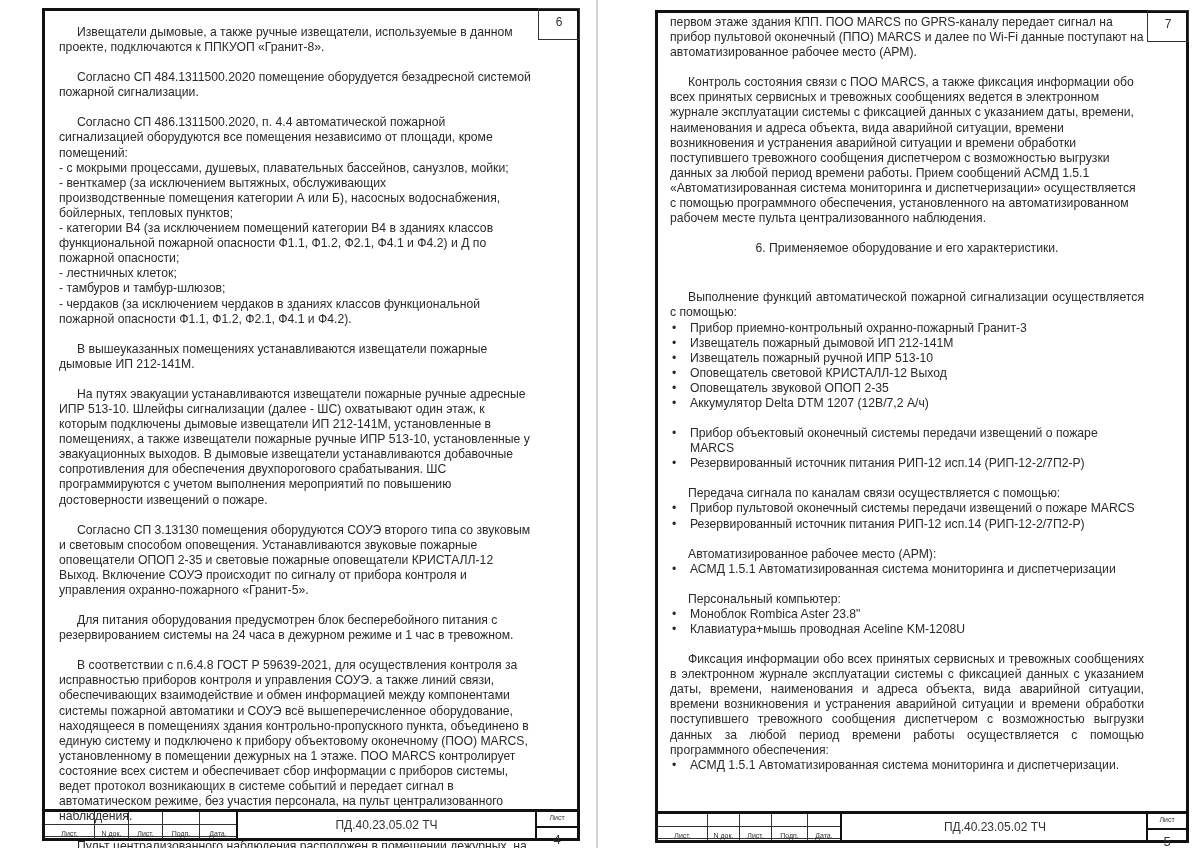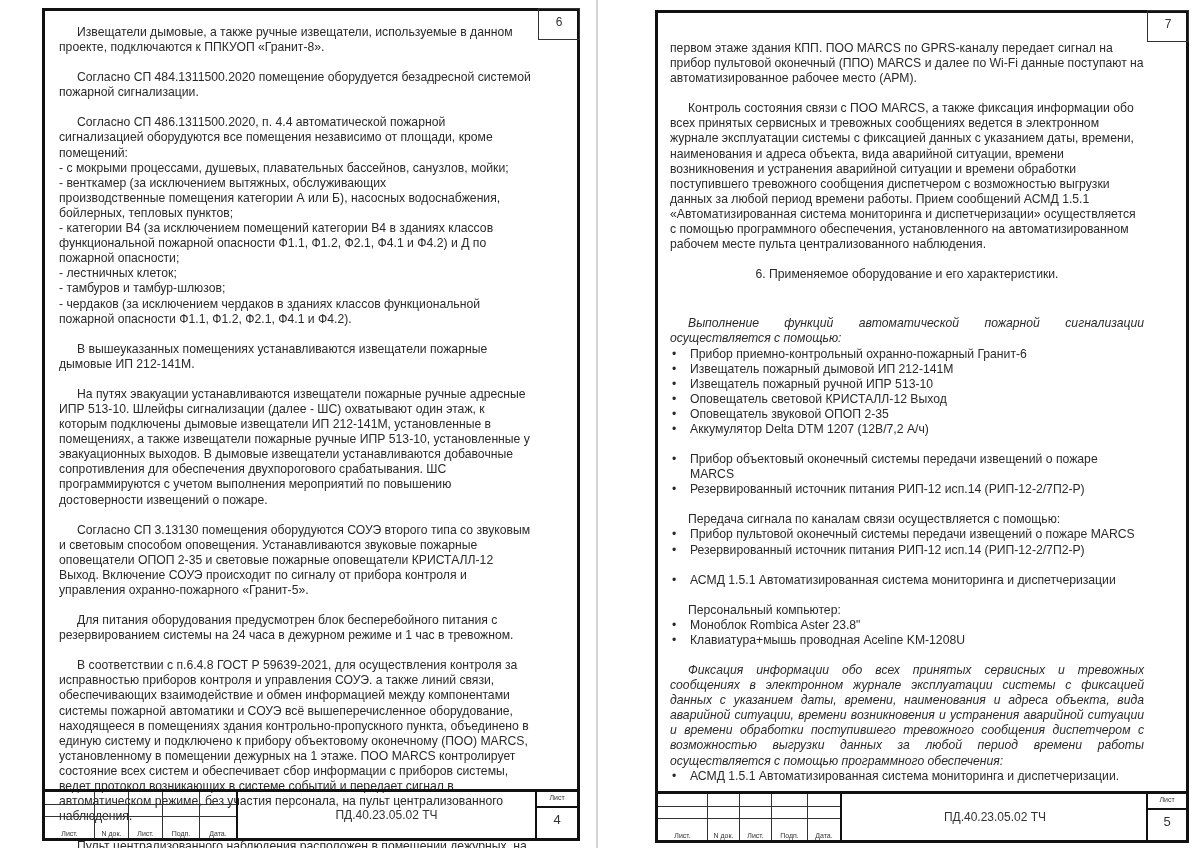--- a/index.html
+++ b/index.html
@@ -5,29 +5,29 @@
   html, body { margin:0; padding:0; }
   body { width:1200px; height:848px; background:#ffffff; position:relative; overflow:hidden;
          font-family:"Liberation Sans", sans-serif; color:#2a2a2a; }
   .divider { position:absolute; left:596px; top:0; width:2px; height:848px; background:#d4d4d4; }
   .page { position:absolute; border:3px solid #111; box-sizing:border-box; background:#fff; }
   #page-left { left:42px; top:8px; width:538px; height:833px; }
   #page-right { left:655px; top:10px; width:534px; height:833px; }
   .sheet-num { position:absolute; right:-3px; top:-3px; width:42px; height:32px; border:1px solid #333;
                box-sizing:border-box; font-size:12px; text-align:center; line-height:26px; color:#333; }
   .content { position:absolute; left:14px; top:14px; right:46px; font-size:12.2px; line-height:15.1px; }
-  #page-right .content { left:12px; top:28px; right:42px; }
+  #page-right .content { left:12px; top:2px; right:42px; }
   .para { margin:0 0 15px 0; text-indent:18px; }
   .para.tight { margin-bottom:0; }
   .heading { font-weight:normal; text-align:center; margin:0 0 34px 0; }
-  .justify { text-align:justify;font-style:italic; }
+  .justify { text-align:justify; }
   ul.bullets { list-style:none; margin:0 0 15px 0; padding:0; }
   ul.bullets li { position:relative; padding-left:20px; }
   ul.bullets li::before { content:"•"; position:absolute; left:2px; top:0; }
-  .stamp { position:absolute; left:-3px; right:-3px; bottom:-3px; height:52px; border:3px solid #111; box-sizing:border-box; }
+  .stamp { position:absolute; left:-3px; right:-3px; bottom:-3px; height:32px; border:3px solid #111; box-sizing:border-box; }
   .stamp-grid { position:absolute; left:0; top:0; height:100%; display:flex; }
   .stamp-col { border-right:1px solid #333; position:relative; height:100%; box-sizing:border-box; }
   .stamp-col .r1 { position:absolute; left:0; right:0; top:12px; border-top:1px solid #333; }
   .stamp-col .r2 { position:absolute; left:0; right:0; top:24px; border-top:1px solid #333; }
   .stamp-col .lbl { position:absolute; left:0; right:0; bottom:1px; font-size:7px; text-align:center; color:#333; }
   .stamp-code { position:absolute; top:0; height:100%; display:flex; align-items:center; justify-content:center;
                 font-size:12px; color:#333; border-right:2px solid #111; box-sizing:border-box; }
   .stamp-sheet { position:absolute; right:0; top:0; height:100%; }
   .stamp-sheet .lbl { position:absolute; left:0; right:0; top:0; height:14px; border-bottom:2px solid #111;
                       font-size:7px; text-align:center; line-height:12px; color:#333; }
@@ -98,39 +98,40 @@
 
 <div class="page" id="page-right">
   <div class="sheet-num">7</div>
   <div class="content">
     <p class="para" style="text-indent:0">первом этаже здания КПП. ПОО MARCS по GPRS-каналу передает сигнал на прибор пультовой оконечный (ППО) MARCS и далее по Wi-Fi данные поступают на автоматизированное рабочее место (АРМ).</p>
     <p class="para">Контроль состояния связи с ПОО MARCS, а также фиксация информации обо всех принятых сервисных и тревожных сообщениях ведется в электронном журнале эксплуатации системы с фиксацией данных с указанием даты, времени, наименования и адреса объекта, вида аварийной ситуации, времени возникновения и устранения аварийной ситуации и времени обработки поступившего тревожного сообщения диспетчером с возможностью выгрузки данных за любой период времени работы. Прием сообщений АСМД 1.5.1 «Автоматизированная система мониторинга и диспетчеризации» осуществляется с помощью программного обеспечения, установленного на автоматизированном рабочем месте пульта централизованного наблюдения.</p>
     <div class="heading">6.  Применяемое оборудование и его характеристики.</div>
 
     <p class="para tight justify">Выполнение функций автоматической пожарной сигнализации осуществляется с помощью:</p>
     <ul class="bullets">
-      <li>Прибор приемно-контрольный охранно-пожарный Гранит-6</li>
+      <li>Прибор приемно-контрольный охранно-пожарный Гранит-3</li>
       <li>Извещатель пожарный дымовой ИП 212-141М</li>
       <li>Извещатель пожарный ручной ИПР 513-10</li>
       <li>Оповещатель световой КРИСТАЛЛ-12 Выход</li>
       <li>Оповещатель звуковой ОПОП 2-35</li>
       <li>Аккумулятор Delta DTM 1207 (12В/7,2 А/ч)</li>
     </ul>
 
     <ul class="bullets">
       <li>Прибор объектовый оконечный системы передачи извещений о пожаре MARCS</li>
       <li>Резервированный источник питания РИП-12 исп.14 (РИП-12-2/7П2-Р)</li>
     </ul>
 
     <p class="para tight">Передача сигнала по каналам связи осуществляется с помощью:</p>
     <ul class="bullets">
       <li>Прибор пультовой оконечный системы передачи извещений о пожаре MARCS</li>
       <li>Резервированный источник питания РИП-12 исп.14 (РИП-12-2/7П2-Р)</li>
     </ul>
 
+    <p class="para tight">Автоматизированное рабочее место (АРМ):</p>
     <ul class="bullets">
       <li>АСМД 1.5.1 Автоматизированная система мониторинга и диспетчеризации</li>
     </ul>
 
     <p class="para tight">Персональный компьютер:</p>
     <ul class="bullets">
       <li>Моноблок Rombica Aster 23.8"</li>
       <li>Клавиатура+мышь проводная Aceline KM-1208U</li>
     </ul>
 

